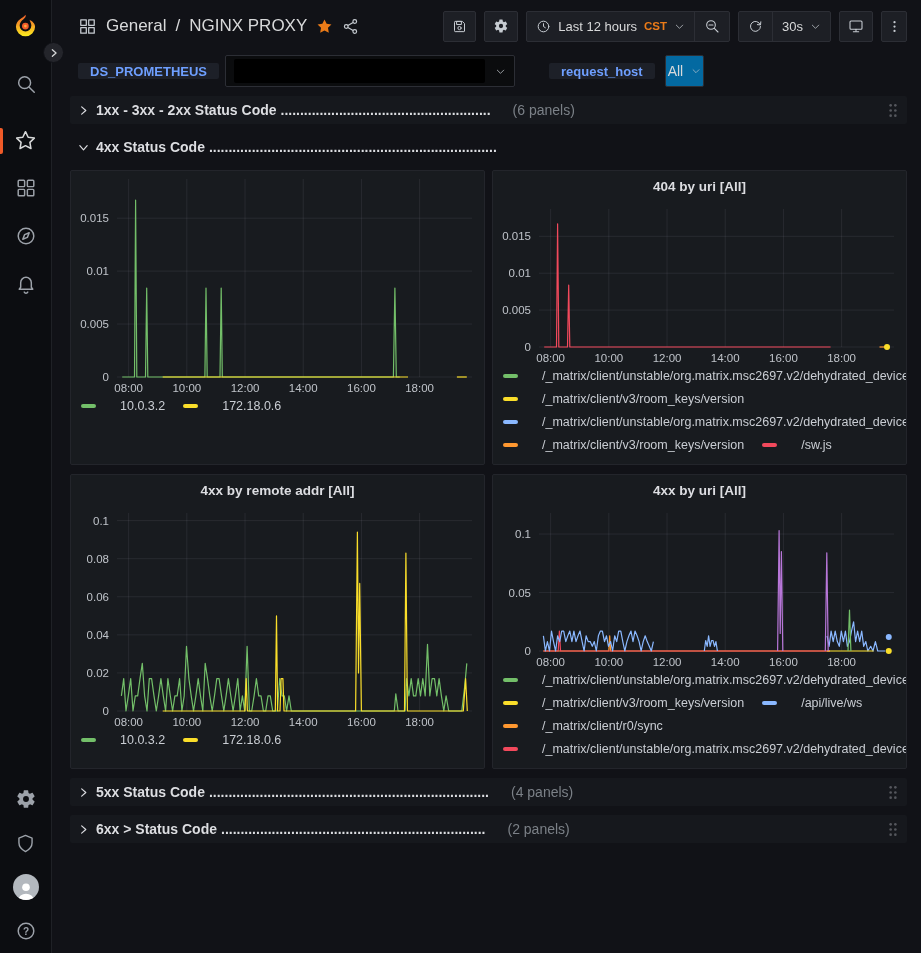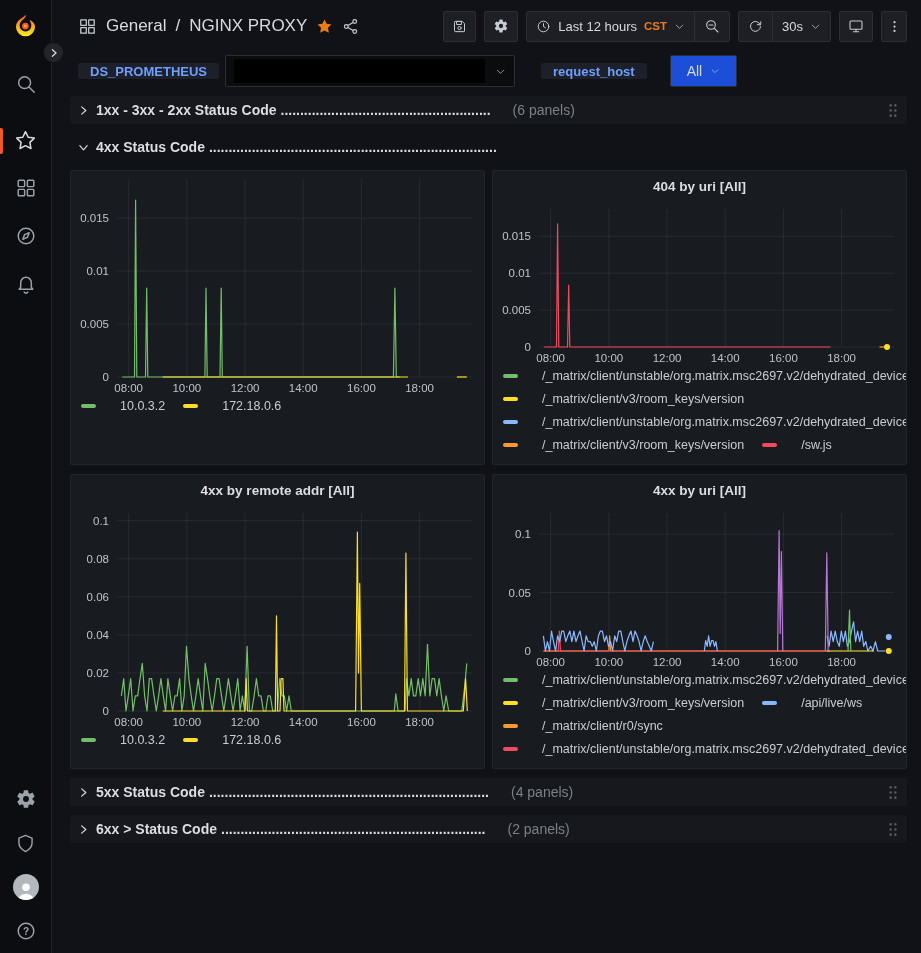--- a/index.html
+++ b/index.html
@@ -31,21 +31,21 @@
   .tb-div { width:1px; background:#2c2e35; }
   .tb-text { font-size:13px; color:#d8d9da; }
   .tb-tz { font-size:11.5px; font-weight:bold; color:#eb7b18; }
   .kebab-btn { padding:0 4px; min-width:26px; }
 
   
   .var-row { height:38px; display:flex; align-items:center; gap:6px; margin-left:8px; margin-bottom:6px; }
   .var-label { height:14px; display:flex; align-items:center; padding:8px 12px; background:#1d2028; border-radius:2px; color:#6e9fff; font-size:13px; font-weight:bold; cursor:pointer; }
   .var-select { height:32px; width:290px; background:#0b0c0e; border:1px solid #2c2e35; border-radius:2px; display:flex; align-items:center; padding:0 8px; cursor:pointer; }
   .redacted { height:24px; flex:1; background:#000; border-radius:2px; margin-right:10px; }
-  .var-value { height:32px; display:flex; align-items:center; gap:8px; padding:0 16px; background:#1d4ed8; border:1px solid #2c2e35; border-radius:2px; font-size:14px; color:#d8d9da; cursor:pointer; margin-left:17px; }
+  .var-value { height:32px; display:flex; align-items:center; gap:8px; padding:0 2px; background:#0369a1; border:1px solid #2c2e35; border-radius:2px; font-size:14px; color:#d8d9da; cursor:pointer; margin-left:4px; }
 
   
   .row-header { height:28px; display:flex; align-items:center; padding:0 8px; margin-bottom:9px; border-radius:2px; cursor:pointer; }
   .row-header.shaded { background:#16181d; }
   .row-chevron { color:#9da2aa; margin-right:7px; display:flex; }
   .row-title { font-size:14px; font-weight:bold; color:#dcdde1; white-space:nowrap; }
   .row-dots { font-size:14px; font-weight:bold; color:#dcdde1; white-space:nowrap; overflow:hidden; margin-left:4px; }
   .row-count { font-size:14px; color:#7b8087; margin-left:22px; white-space:nowrap;text-align:center; }
   .row-spacer { flex:1; }
   .drag-handle { color:#55575d; display:flex; }
@@ -243,21 +243,21 @@
   </div>
 
   <div class="var-row">
     <span class="var-label">DS_PROMETHEUS</span>
     <div class="var-select">
       <span class="redacted"></span>
       <svg width="11" height="11" viewBox="0 0 24 24" class="icon-stroke-lt">
         <polyline points="5,9 12,16 19,9"></polyline>
       </svg>
     </div>
-    <span class="var-label" style="margin-left:20px;">request_host</span>
+    <span class="var-label" style="margin-left:28px;">request_host</span>
     <div class="var-value">
       <span>All</span>
       <svg width="10" height="10" viewBox="0 0 24 24" class="icon-stroke-lt">
         <polyline points="5,9 12,16 19,9"></polyline>
       </svg>
     </div>
   </div>
 
   <div class="row-header shaded">
     <span class="row-chevron">

